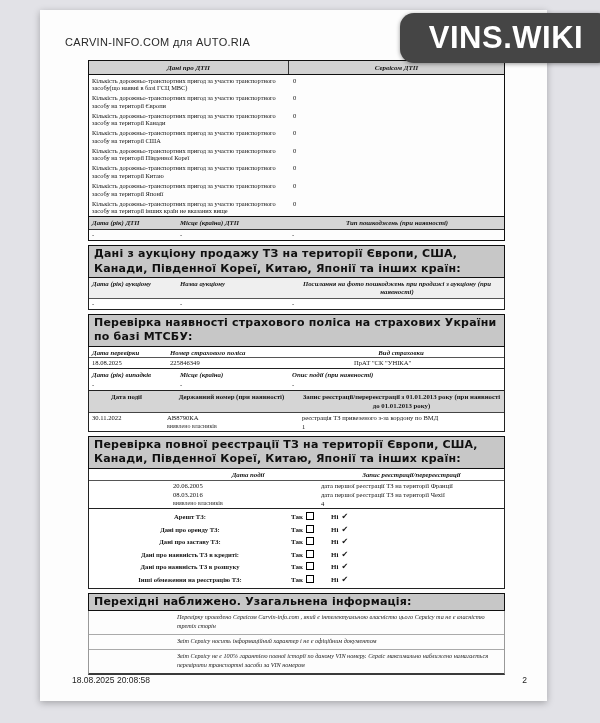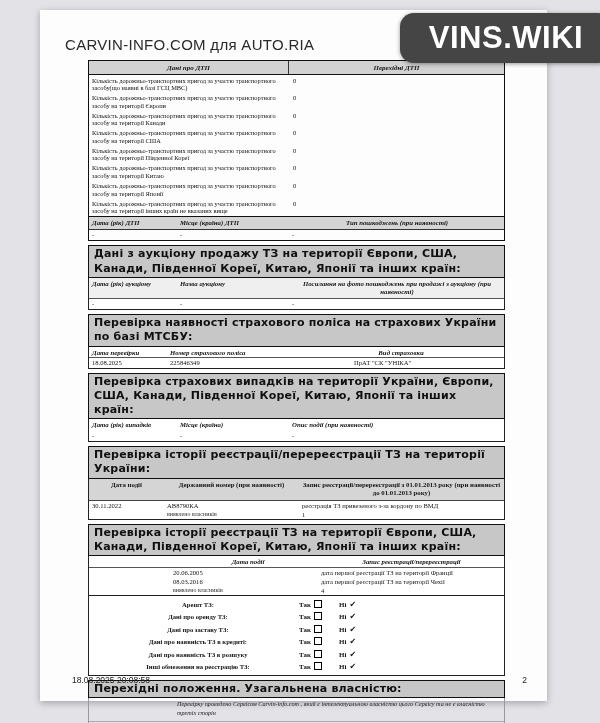--- a/index.html
+++ b/index.html
@@ -7,21 +7,21 @@
     width:600px;height:723px;position:relative;overflow:hidden;
     background:#e2e2e7;
     font-family:"Liberation Serif",serif;color:#141414;
   }
   .page{
     position:absolute;left:40px;top:10px;width:507px;height:691px;
     background:#fdfdfd;box-shadow:0 2px 7px rgba(0,0,0,.28);
   }
   .doc-header{
     position:absolute;left:25px;top:26px;
-    font-family:"Liberation Sans",sans-serif;font-size:15px;color:#2a2a2a;letter-spacing:.3px;
+    font-family:"Liberation Sans",sans-serif;font-size:11px;color:#2a2a2a;letter-spacing:.3px;
   }
   .content{position:absolute;left:48px;top:50px;width:417px;}
 
   
   .t1{border:1.7px solid #101010;}
   .t1-head{
     display:grid;grid-template-columns:200px 1fr;background:#d2d2d2;
     border-bottom:1.2px solid #101010;
   }
   .t1-head div{
@@ -106,21 +106,21 @@
 <body>
 
 <div class="page">
   <div class="doc-header">CARVIN-INFO.COM для AUTO.RIA</div>
 
   <div class="content">
 
     <div class="t1">
       <div class="t1-head">
         <div>Дані про ДТП</div>
-        <div>Перехідні ДТП</div>
+        <div>Сервісом ДТП</div>
       </div>
       <div class="t1-row">
         <div class="lbl">Кількість дорожньо-транспортних пригод за участю транспортного засобу(що наявні в базі ГСЦ МВС)</div>
         <div class="val">0</div>
       </div>
       <div class="t1-row">
         <div class="lbl">Кількість дорожньо-транспортних пригод за участю транспортного засобу на території Європи</div>
         <div class="val">0</div>
       </div>
       <div class="t1-row">
@@ -180,74 +180,72 @@
         <div class="h">Номер страхового поліса</div>
         <div class="h hc">Вид страховки</div>
       </div>
       <div class="g3b">
         <div class="v">18.08.2025</div>
         <div class="v">225846349</div>
         <div class="v v3">ПрАТ "СК "УНІКА"</div>
       </div>
     </div>
 
-    <div class="bar">Перевірка страхових випадків на території України, Європи, США, Канади, Південної Кореї, Китаю, Японії та інших країн:</div>
     <div class="tbl">
       <div class="g3a">
         <div class="h">Дата (рік) випадків</div>
         <div class="h">Місце (країна)</div>
         <div class="h">Опис події (при наявності)</div>
       </div>
       <div class="dash-row">
         <div>-</div>
         <div>-</div>
         <div>-</div>
       </div>
     </div>
 
-    <div class="bar">Перевірка історії реєстрації/перереєстрації ТЗ на території України:</div>
     <div class="tbl">
       <div class="gRegUa ghead-gray">
         <div class="h">Дата події</div>
         <div class="h">Державний номер (при наявності)</div>
         <div class="h">Запис реєстрації/перереєстрації з 01.01.2013 року (при наявності до 01.01.2013 року)</div>
       </div>
       <div class="gRegUa">
         <div class="v">30.11.2022</div>
         <div class="v">АВ8790КА</div>
         <div class="v">реєстрація ТЗ привезеного з-за кордону по ВМД</div>
       </div>
       <div class="gRegUa">
         <div class="v"></div>
         <div class="v small">виявлено власників</div>
         <div class="v">1</div>
       </div>
     </div>
 
-    <div class="bar">Перевірка історії реєстрації ТЗ на території Європи, США, Канади, Південної Кореї, Китаю, Японії та інших країн:</div>
+    <div class="bar">Перевірка повної реєстрації ТЗ на території Європи, США, Канади, Південної Кореї, Китаю, Японії та інших країн:</div>
     <div class="tbl">
       <div class="gW" style="border-bottom:1px solid #555;">
         <div class="h h1">Дата події</div>
         <div class="h">Запис реєстрації/перереєстрації</div>
       </div>
       <div class="gW">
         <div class="v v1">20.06.2005</div>
         <div class="v">дата першої реєстрації ТЗ на території Франції</div>
       </div>
       <div class="gW">
         <div class="v v1">08.03.2016</div>
         <div class="v">дата першої реєстрації ТЗ на території Чехії</div>
       </div>
       <div class="gW">
         <div class="v v1 small">виявлено власників</div>
         <div class="v">4</div>
       </div>
     </div>
 
-    <div class="tbl" style="padding:2px 8px;">
+    <div class="tbl" style="padding:2px 0;">
       <div class="enc-row">
         <div class="lbl">Арешт ТЗ:</div>
         <div class="yes"><span>Так</span><span class="box"></span></div>
         <div class="no"><span>Ні</span><span class="check">✔</span></div>
       </div>
       <div class="enc-row">
         <div class="lbl">Дані про оренду ТЗ:</div>
         <div class="yes"><span>Так</span><span class="box"></span></div>
         <div class="no"><span>Ні</span><span class="check">✔</span></div>
       </div>
@@ -266,21 +264,21 @@
         <div class="yes"><span>Так</span><span class="box"></span></div>
         <div class="no"><span>Ні</span><span class="check">✔</span></div>
       </div>
       <div class="enc-row">
         <div class="lbl">Інші обмеження на реєстрацію ТЗ:</div>
         <div class="yes"><span>Так</span><span class="box"></span></div>
         <div class="no"><span>Ні</span><span class="check">✔</span></div>
       </div>
     </div>
 
-    <div class="bar">Перехідні положення. Узагальнена власністю:</div>
+    <div class="bar">Перехідні наближено. Узагальнена інформація:</div>
     <div class="prov">
       <div class="note">Перевірку проведено Сервісом Carvin-info.com , який є інтелектуальною власністю цього Сервісу та не є власністю третіх сторін</div>
       <div class="note">Звіт Сервісу носить інформаційний характер і не є офіційним документом</div>
       <div class="note">Звіт Сервісу не є 100% гарантією повної історії по даному VIN номеру. Сервіс максимально наближено намагається перевірити транспортні засоби за VIN номером</div>
     </div>
 
   </div>
 
   <div class="footer">
     <span>18.08.2025 20:08:58</span>

